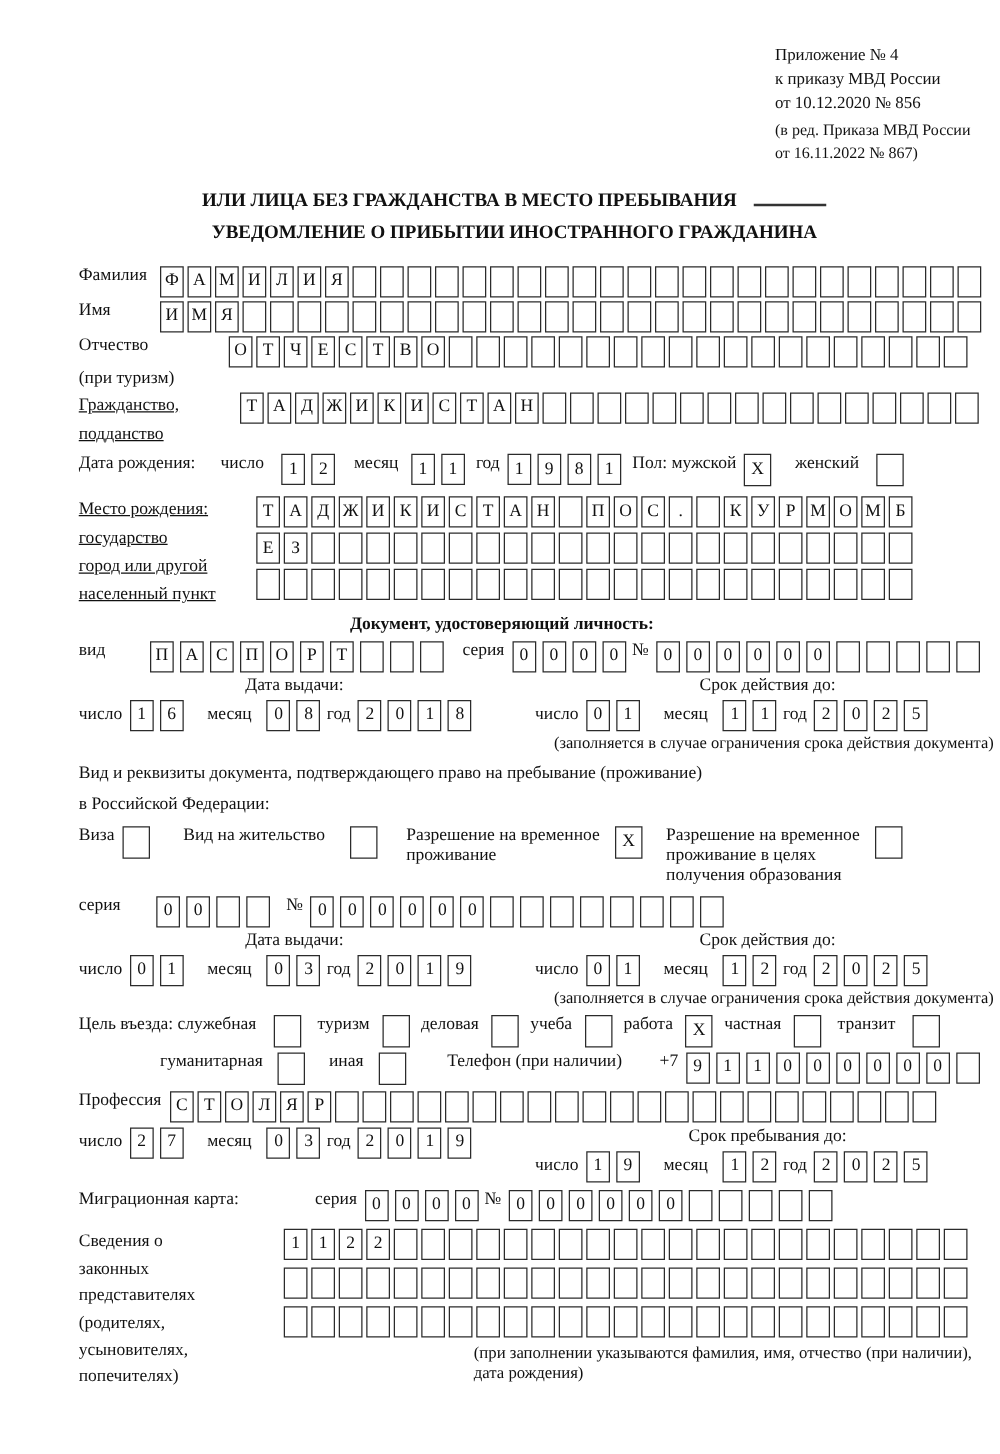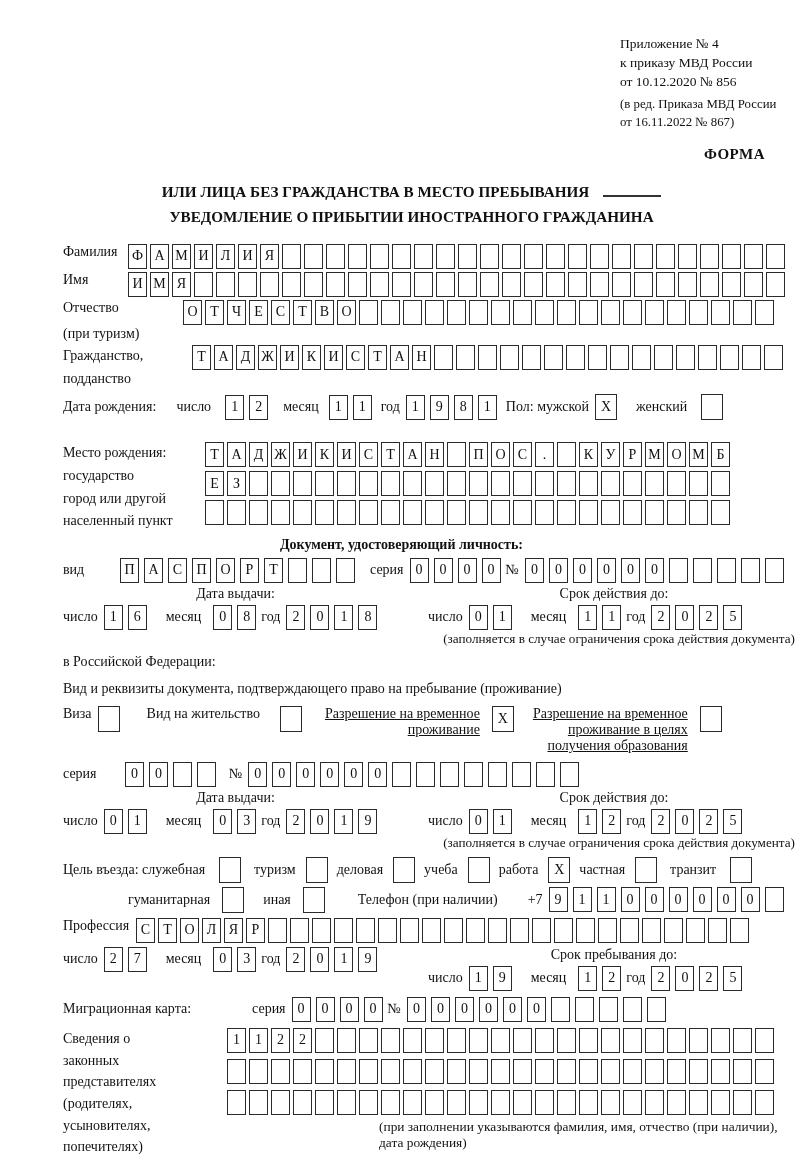--- a/index.html
+++ b/index.html
@@ -11,25 +11,25 @@
   .hdr .ed{font-size:12.8px;line-height:1.38;}
   .hdr .ed.first{margin-top:5px;}
   .forma{margin-top:14px;margin-right:35px;text-align:right;font-weight:bold;font-size:15px;letter-spacing:.5px;}
 
   .title{margin-top:16px;margin-right:40px;text-align:center;font-weight:bold;font-size:15.2px;line-height:1.65;}
   .uline{display:inline-block;width:58px;border-bottom:2.2px solid #333;margin-left:14px;height:14px;}
 
   .sec{margin-top:18px;font-weight:bold;font-size:14px;letter-spacing:.2px;}
 
   .row{display:flex;align-items:flex-start;margin-bottom:3px;}
-  .inline-row{display:flex;align-items:center;flex-wrap:nowrap;margin-bottom:3px;}
+  .inline-row{display:flex;align-items:flex-start;flex-wrap:nowrap;margin-bottom:3px;}
   .lbl{font-size:14px;box-sizing:border-box;padding-right:6px;flex:0 0 auto;}
   .preline{white-space:pre-line;}
-  .tc{text-align:right;text-decoration:underline;}
-  .lh{line-height:1.62;}
+  .tc{text-align:left;}
+  .lh{line-height:1.62;text-decoration:underline;}
   .lh2{line-height:1.55;}
 
   .w65{width:65px;} .w120{width:120px;} .w129{width:129px;} .w142{width:142px;}
   .w164{width:164px;} .w57{width:57px;} .w73{width:73px;} .w62{width:62px;}
 
   .cells{display:flex;flex:0 0 auto;}
   .cell{box-sizing:border-box;flex:0 0 auto;width:19px;height:25px;margin-right:3px;
         border:1.7px solid #2b2b2b;display:flex;align-items:center;justify-content:center;
         font-size:14px;background:#fff;}
   .sp .cell{margin-right:5px;}
@@ -60,21 +60,20 @@
 <div class="page">
 
   <div class="hdr">
     <div>Приложение № 4</div>
     <div>к приказу МВД России</div>
     <div>от 10.12.2020 № 856</div>
     <div class="ed first">(в ред. Приказа МВД России</div>
     <div class="ed">от 16.11.2022 № 867)</div>
   </div>
 
-  <div class="forma">ФОРМА</div>
 
   <div class="title">
     <div><span>ИЛИ ЛИЦА БЕЗ ГРАЖДАНСТВА В МЕСТО ПРЕБЫВАНИЯ</span><span class="uline"></span></div>
     <div>УВЕДОМЛЕНИЕ О ПРИБЫТИИ ИНОСТРАННОГО ГРАЖДАНИНА</div>
   </div>
 
 
   <div class="row" style="margin-top:15px;">
     <div class="lbl w65">Фамилия</div>
     <div class="cells">
@@ -237,21 +236,21 @@
     <span class="lbl ml4">Пол: мужской</span>
     <span class="cells cb">
         <span class="cell">X</span>
       </span>
     <span class="lbl ml16">женский</span>
     <span class="cells cb ml8">
         <span class="cell"></span>
       </span>
   </div>
 
-  <div class="row" style="margin-top:22px;">
+  <div class="row" style="margin-top:8px;">
     <div class="lbl w142 preline lh">Место рождения:
 государство
 город или другой
 населенный пункт</div>
     <div>
       <div class="cells mb4">
           <span class="cell">Т</span>
           <span class="cell">А</span>
           <span class="cell">Д</span>
           <span class="cell">Ж</span>
@@ -411,22 +410,22 @@
             <span class="cell">2</span>
             <span class="cell">0</span>
             <span class="cell">2</span>
             <span class="cell">5</span>
           </span>
       </div>
     </div>
   </div>
   <div class="note-r">(заполняется в случае ограничения срока действия документа)</div>
 
+  <div class="para">Вид и реквизиты документа, подтверждающего право на пребывание (проживание)</div>
   <div class="para" style="margin-top:0;">в Российской Федерации:</div>
-  <div class="para">Вид и реквизиты документа, подтверждающего право на пребывание (проживание)</div>
 
   <div class="row permit-row">
     <span class="lbl">Виза</span>
     <span class="cells cb">
         <span class="cell"></span>
       </span>
     <span class="lbl ml24">Вид на жительство</span>
     <span class="cells cb ml14">
         <span class="cell"></span>
       </span>

